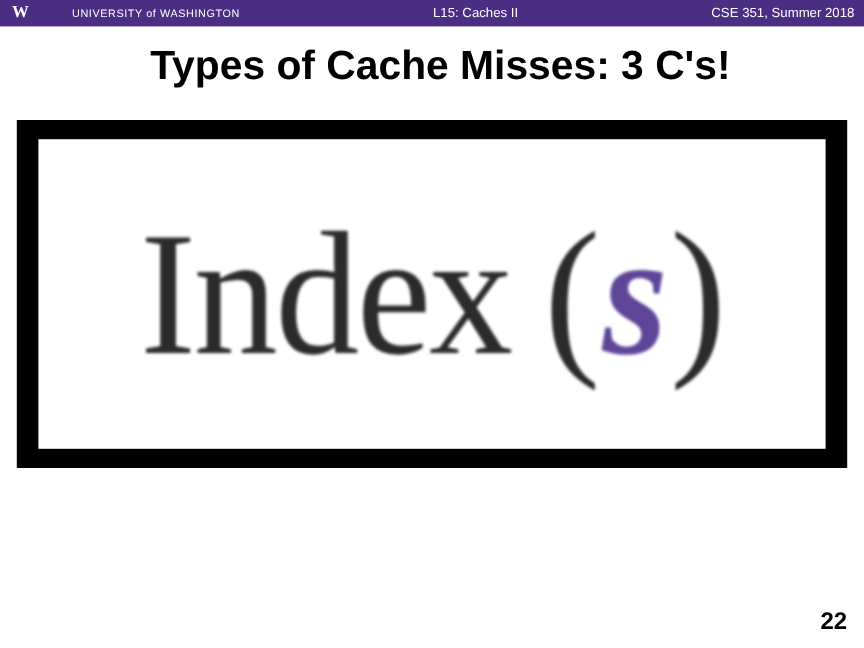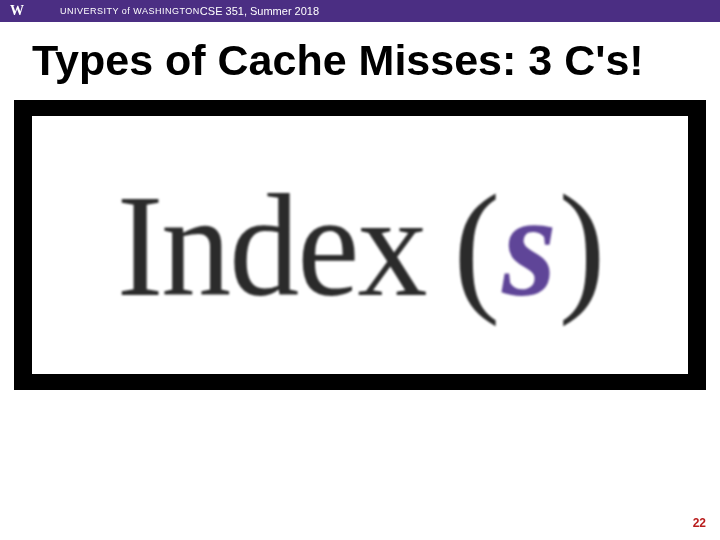--- a/index.html
+++ b/index.html
@@ -20,22 +20,23 @@
     display: inline-flex; align-items: center; justify-content: center;
     font-family: "Times New Roman", serif; font-weight: bold;
     font-size: 14px; color: #fff;
   }
   .logo-text { font-size: 9px; letter-spacing: 0.5px; padding-left: 28px; }
   .center-title { flex: 1 1 auto; text-align: center; font-size: 11px; }
   .right-course { flex: 0 0 auto; font-size: 11px; text-align: left; }
 
   
   .slide-title {
-    font-size: 43px; font-weight: 700; color: #000;
-    padding: 14px 0 10px 32px;
+    font-size: 34px; font-weight: 700; color: #000;
+    padding: 14px 0 10px 14px;
+    text-align: center;
   }
 
   
   .bullet {
     position: absolute;
     left: 22px; top: 104px;
     width: 8px; height: 8px;
     font-size: 10px; color: #4b2e83;
     transform: rotate(45deg);
   }
@@ -73,33 +74,34 @@
   .pixelated-text .s {
     font-style: italic; font-weight: 700;
     color: #5b3e9b;
     padding: 0 4px;
   }
 
   
   .page-number {
     position: absolute;
     right: 14px; bottom: 10px;
-    font-size: 12px; font-weight: 700; color: #b91c1c;
+    font-size: 20px; font-weight: 700; color: #000000;
   }
 </style>
 </head>
 <body>
 
 <div class="slide">
 
   <div class="header-bar">
     <div class="logo">
       <span class="logo-w">W</span>
       <span class="logo-text">UNIVERSITY of WASHINGTON</span>
     </div>
+    <div class="center-title">L15: Caches II</div>
     <div class="right-course">CSE 351, Summer 2018</div>
   </div>
 
   <h1 class="slide-title">Types of Cache Misses: 3 C's!</h1>
 
   <span class="bullet"></span>
 
   <div class="black-panel">
     <div class="white-inset">
       <div class="pixelated-text">

